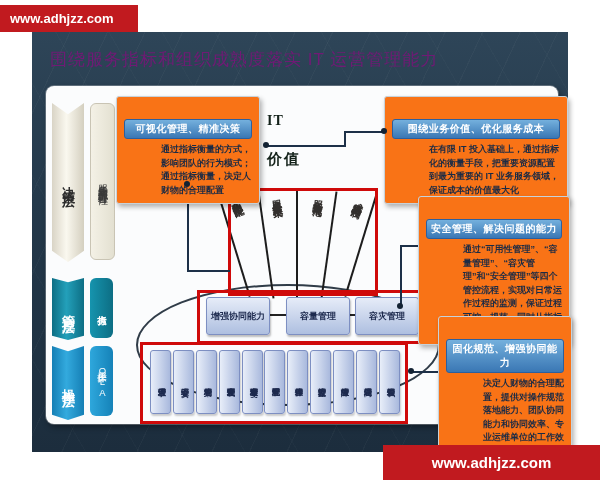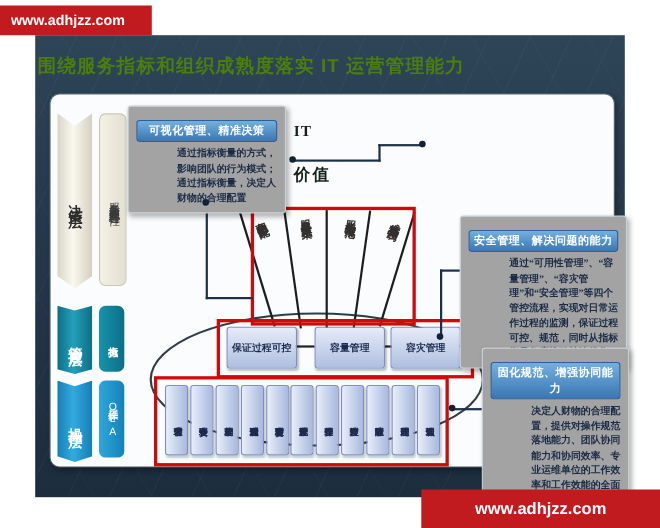--- a/index.html
+++ b/index.html
@@ -8,21 +8,21 @@
   .abs{position:absolute;}
 
   
   .slide{left:32px;top:32px;width:536px;height:420px;
     background:linear-gradient(180deg,#2e4558 0%,#24394b 40%,#1c2d3d 100%);
     }
   .slide::after{content:"";position:absolute;inset:0;
     background:
       repeating-linear-gradient(115deg,rgba(255,255,255,.03) 0 1px,transparent 1px 34px),
       repeating-linear-gradient(60deg,rgba(255,255,255,.02) 0 1px,transparent 1px 46px);}
-  .title{left:34px;top:48px;width:480px;font-size:17px;font-weight:bold;color:#4d7c0f;
+  .title{left:50px;top:48px;width:480px;font-size:17px;font-weight:normal;color:#701a75;
     letter-spacing:1px;z-index:3;}
   .pagenum{left:514px;top:428px;font-size:8px;color:#8fa3b5;z-index:3;}
 
   
   .panel{left:46px;top:86px;width:512px;height:338px;background:#fbfcfd;border-radius:8px;
     box-shadow:0 0 0 1px rgba(255,255,255,.25), 2px 3px 6px rgba(0,0,0,.4);z-index:2;}
 
   
   .wm{background:#c11a1f;color:#fff;font-weight:bold;z-index:20;display:flex;
     align-items:center;}
@@ -95,22 +95,22 @@
   .clink{top:314px;height:2px;background:#222;z-index:5;}
 
   
   .obox{top:350px;width:19px;height:62px;z-index:6;display:flex;align-items:center;
     justify-content:center;background:linear-gradient(90deg,#e8eef9,#a9b9dd);
     border:1px solid #7d8fc2;border-radius:3px;box-shadow:1px 2px 2px rgba(0,0,0,.2);}
   .obox .vt{writing-mode:vertical-rl;text-orientation:upright;font-size:8px;
     font-weight:bold;color:#1d2a4e;}
 
   
-  .callout{background:#a3a3a3;border:1px solid #c7d2da;border-radius:3px;
-    box-shadow:2px 3px 5px rgba(0,0,0,.3);padding:12px 7px 6px;z-index:7;font-family:Liberation Serif, serif;}
+  .callout{background:#f97316;border:1px solid #c7d2da;border-radius:3px;
+    box-shadow:2px 3px 5px rgba(0,0,0,.3);padding:22px 7px 6px;z-index:7;}
   .callout .hd{background:linear-gradient(180deg,#74b0dd,#3a77b4);color:#fff;
     font-size:10px;font-weight:bold;text-align:center;padding:2px 3px;
     border:1px solid #2c5f9e;border-radius:3px;margin-bottom:4px;letter-spacing:.5px;}
   .callout .bd{font-size:9px;font-weight:bold;color:#1b2b45;line-height:1.5;margin-left:37px;}
   .co1{left:116px;top:96px;width:128px;}
   .co2{left:384px;top:96px;width:168px;}
   .co3{left:418px;top:196px;width:136px;}
   .co4{left:438px;top:316px;width:118px;}
 
   
@@ -149,21 +149,21 @@
   <div class="pdiv" style="left:265px;transform:rotate(-8deg);"></div>
   <div class="pdiv" style="left:296px;"></div>
   <div class="pdiv" style="left:328px;transform:rotate(8deg);"></div>
   <div class="pdiv" style="left:360px;transform:rotate(17deg);"></div>
 
   <div class="pcol" style="left:242px;transform:rotate(-20deg);">角色职责匹配</div>
   <div class="pcol" style="left:274px;transform:rotate(-7deg);">服务目录体系框架</div>
   <div class="pcol" style="left:306px;transform:rotate(7deg);">服务标准与规范</div>
   <div class="pcol" style="left:338px;transform:rotate(20deg);">成本核算与控制</div>
 
-  <div class="abs cbox" style="left:206px;">保证过程可控</div>
+  <div class="abs cbox" style="left:206px;">增强协同能力</div>
   <div class="abs cbox" style="left:286px;">容量管理</div>
   <div class="abs cbox" style="left:355px;">容灾管理</div>
   <div class="abs clink" style="left:268px;width:18px;"></div>
   <div class="abs clink" style="left:348px;width:15px;"></div>
 
   <div class="abs obox" style="left:150px;">
       <span class="vt">需求管理</span>
     </div>
   <div class="abs obox" style="left:173px;">
       <span class="vt">安全管理</span>
@@ -215,20 +215,24 @@
   <div class="abs chev chev-operation">
     <span class="vt">操作层</span>
   </div>
   <div class="abs metricbox metric-operation">
     <span class="vt">操作层OLA</span>
   </div>
 
   <div class="abs callout co1">
     <div class="hd">可视化管理、精准决策</div>
     <div class="bd">通过指标衡量的方式，影响团队的行为模式；通过指标衡量，决定人财物的合理配置</div>
+  </div>
+  <div class="abs callout co2">
+    <div class="hd">围绕业务价值、优化服务成本</div>
+    <div class="bd">在有限 IT 投入基础上，通过指标化的衡量手段，把重要资源配置到最为重要的 IT 业务服务领域，保证成本的价值最大化</div>
   </div>
   <div class="abs callout co3">
     <div class="hd">安全管理、解决问题的能力</div>
     <div class="bd">通过“可用性管理”、“容量管理”、“容灾管理”和“安全管理”等四个管控流程，实现对日常运作过程的监测，保证过程可控、规范，同时从指标衡量角度推动持续优化</div>
   </div>
   <div class="abs callout co4">
     <div class="hd">固化规范、增强协同能力</div>
     <div class="bd">决定人财物的合理配置，提供对操作规范落地能力、团队协同能力和协同效率、专业运维单位的工作效率和工作效能的全面衡量</div>
   </div>
 

